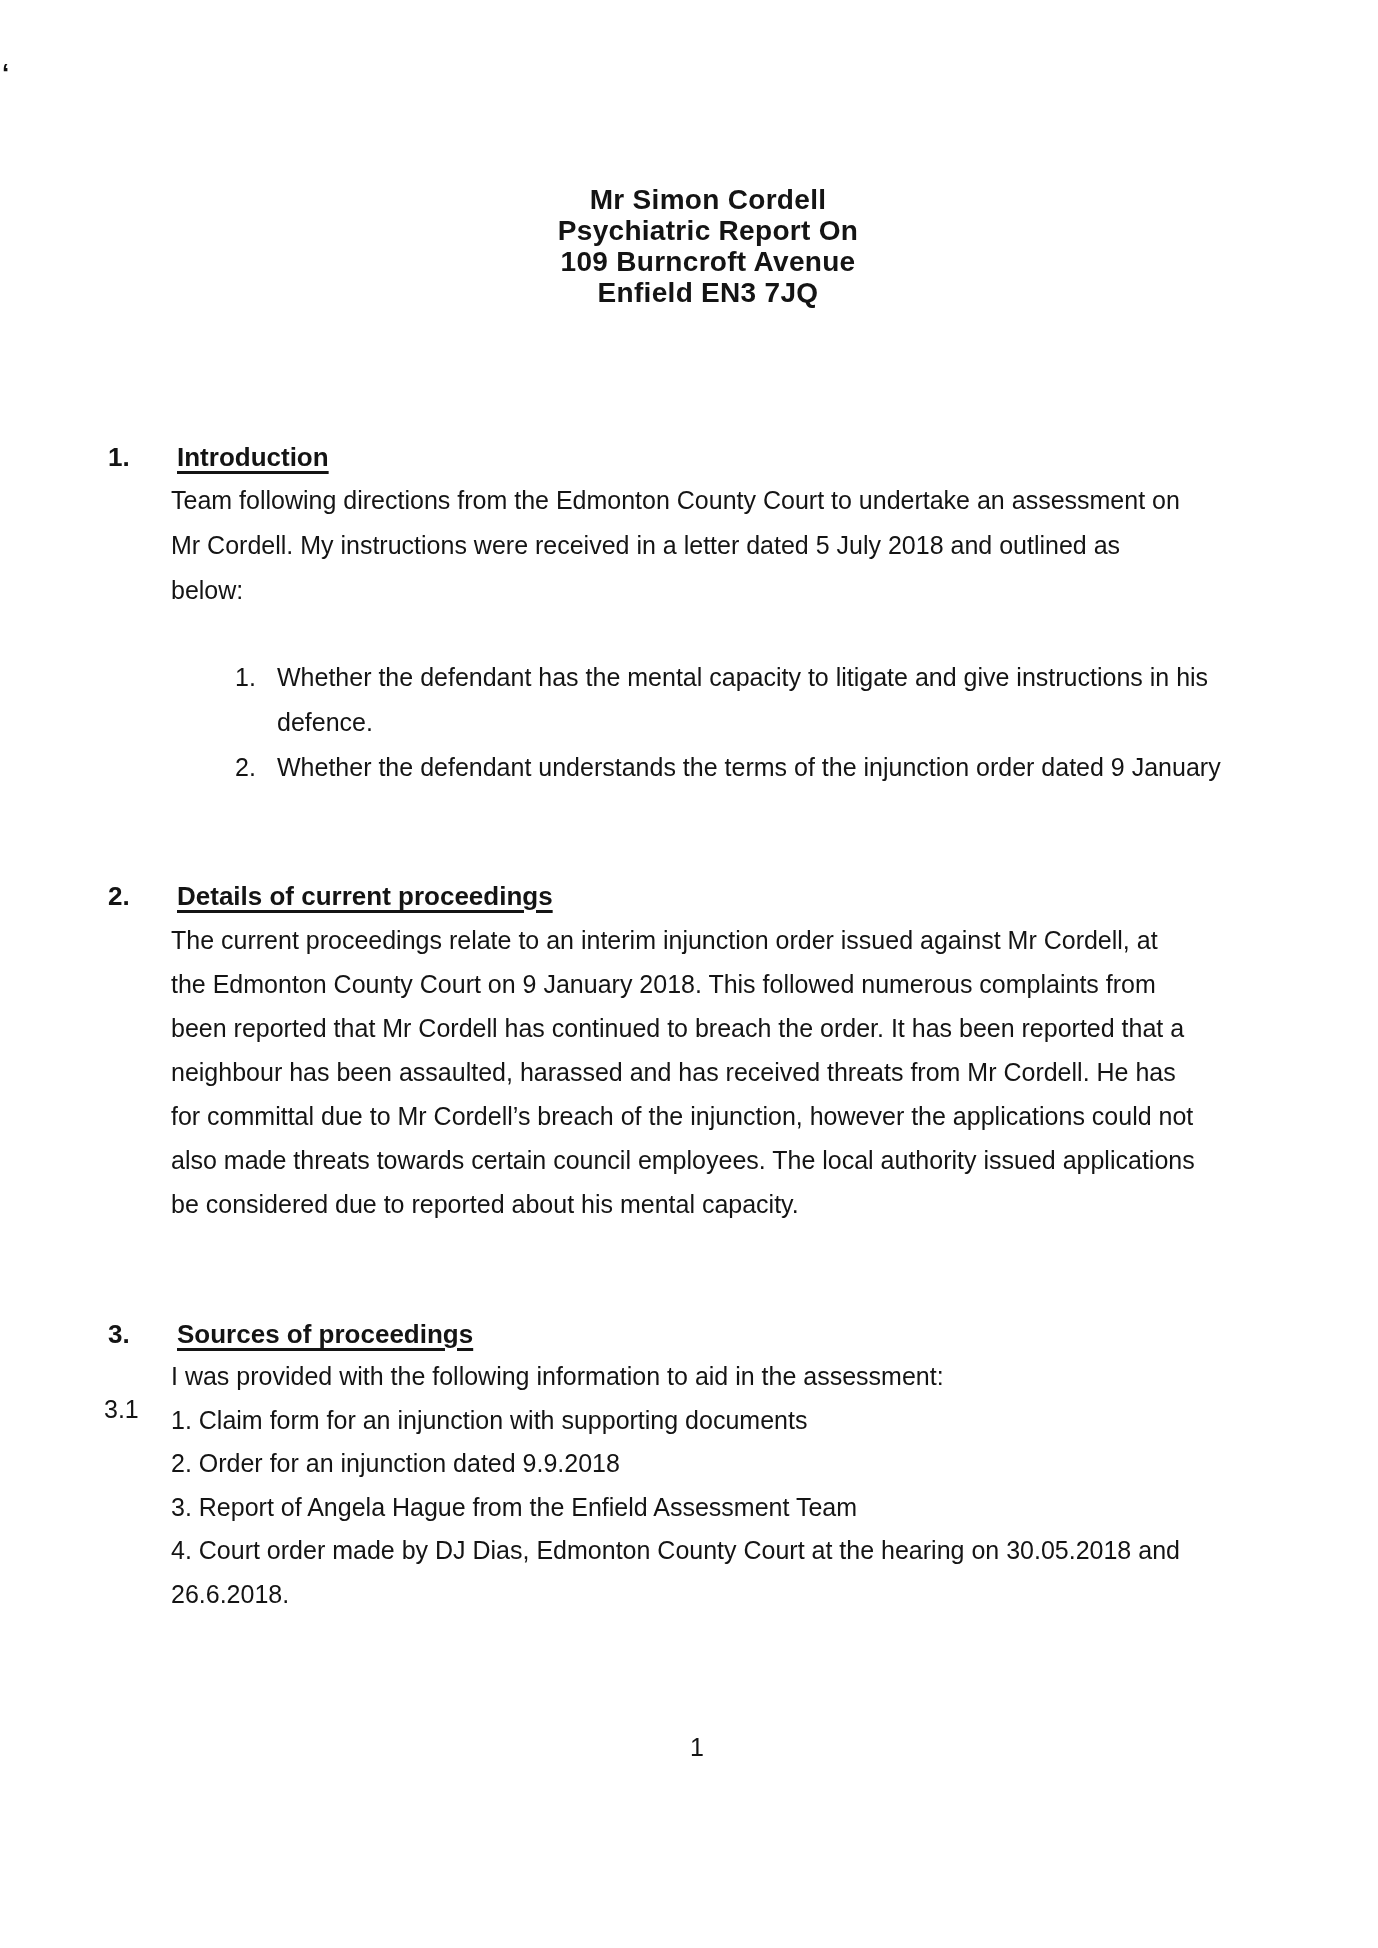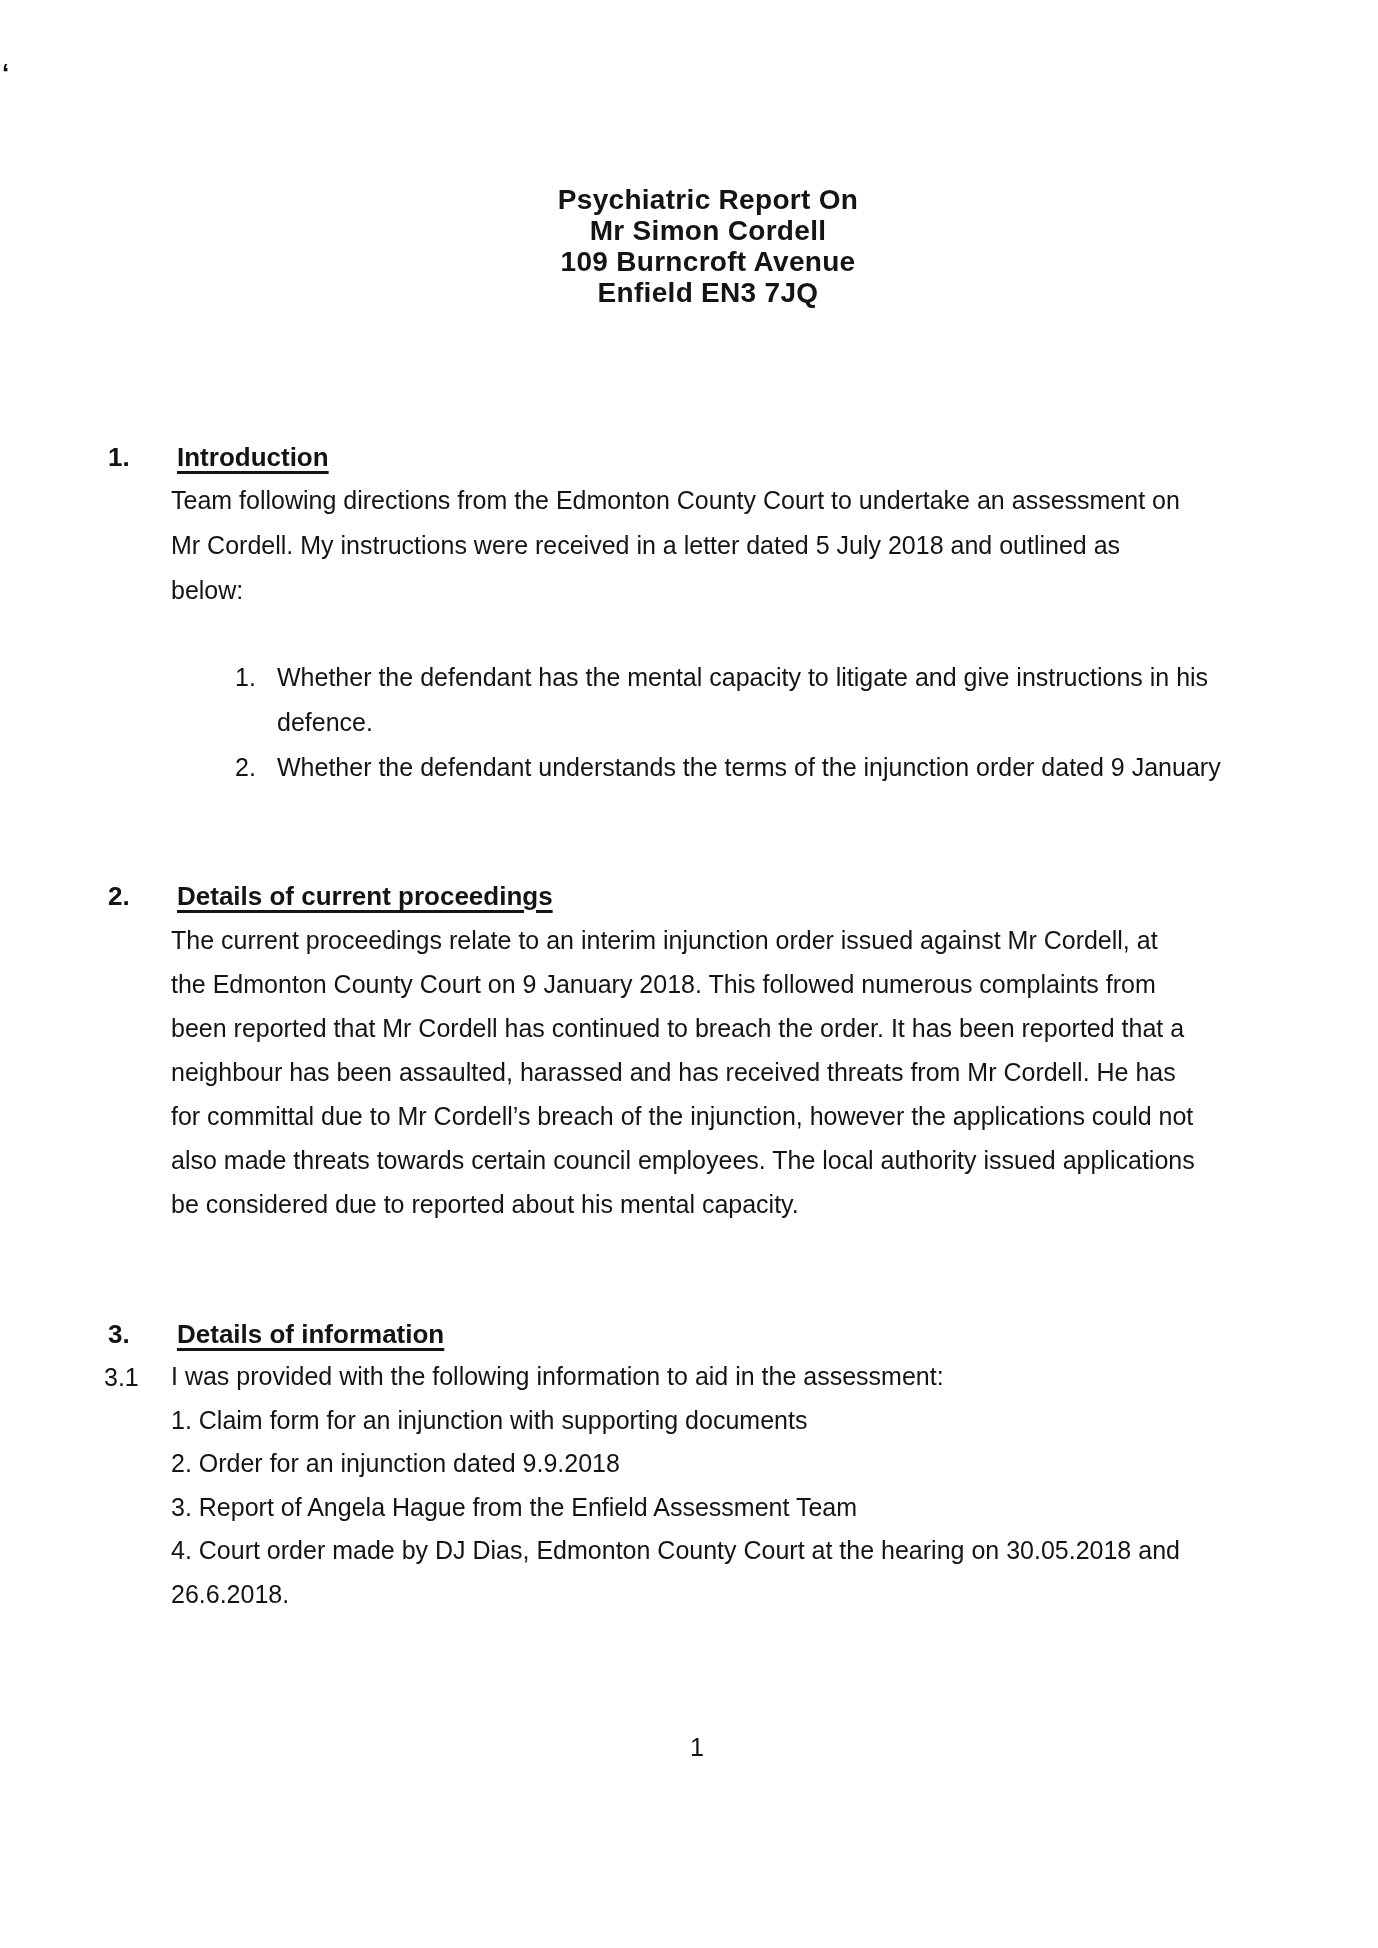--- a/index.html
+++ b/index.html
@@ -48,20 +48,21 @@
     line-height: 45px;
     white-space: nowrap;
   }
   .subnum {
     position: absolute;
     left: 104px;
     font-size: 25px;
     font-weight: 400;
     line-height: 45px;
     white-space: nowrap;
+    margin-top: 32px;
   }
   .heading {
     position: absolute;
     left: 171px;
     font-size: 26px;
     font-weight: 700;
     line-height: 45px;
     white-space: nowrap;
     margin-left: 6px;
   }
@@ -91,22 +92,22 @@
   }
 </style>
 </head>
 <body>
 
 <div class="page">
 
   <span class="stray">‘</span>
 
   <div class="title">
+    <div>Mr Simon Cordell</div>
     <div>Psychiatric Report On</div>
-    <div>Mr Simon Cordell</div>
     <div>109 Burncroft Avenue</div>
     <div>Enfield EN3 7JQ</div>
   </div>
 
   <div class="secnum" style="top:435px">1.</div>
   <div class="heading" style="top:435px">
     <span class="hu">Introduction</span>
   </div>
 
   <div class="block" style="top:478px">
@@ -135,21 +136,21 @@
     <div class="ln">the Edmonton County Court on 9 January 2018. This followed numerous complaints from</div>
     <div class="ln">been reported that Mr Cordell has continued to breach the order. It has been reported that a</div>
     <div class="ln">neighbour has been assaulted, harassed and has received threats from Mr Cordell. He has</div>
     <div class="ln">for committal due to Mr Cordell’s breach of the injunction, however the applications could not</div>
     <div class="ln">also made threats towards certain council employees. The local authority issued applications</div>
     <div class="ln">be considered due to reported about his mental capacity.</div>
   </div>
 
   <div class="secnum" style="top:1312px">3.</div>
   <div class="heading" style="top:1312px">
-    <span class="hu">Details of information</span>
+    <span class="hu">Sources of proceedings</span>
   </div>
 
   <div class="subnum" style="top:1355px">3.1</div>
   <div class="block s3" style="top:1355px">
     <div class="ln">I was provided with the following information to aid in the assessment:</div>
     <div class="ln">1. Claim form for an injunction with supporting documents</div>
     <div class="ln">2. Order for an injunction dated 9.9.2018</div>
     <div class="ln">3. Report of Angela Hague from the Enfield Assessment Team</div>
     <div class="ln">4. Court order made by DJ Dias, Edmonton County Court at the hearing on 30.05.2018 and</div>
     <div class="ln">26.6.2018.</div>

